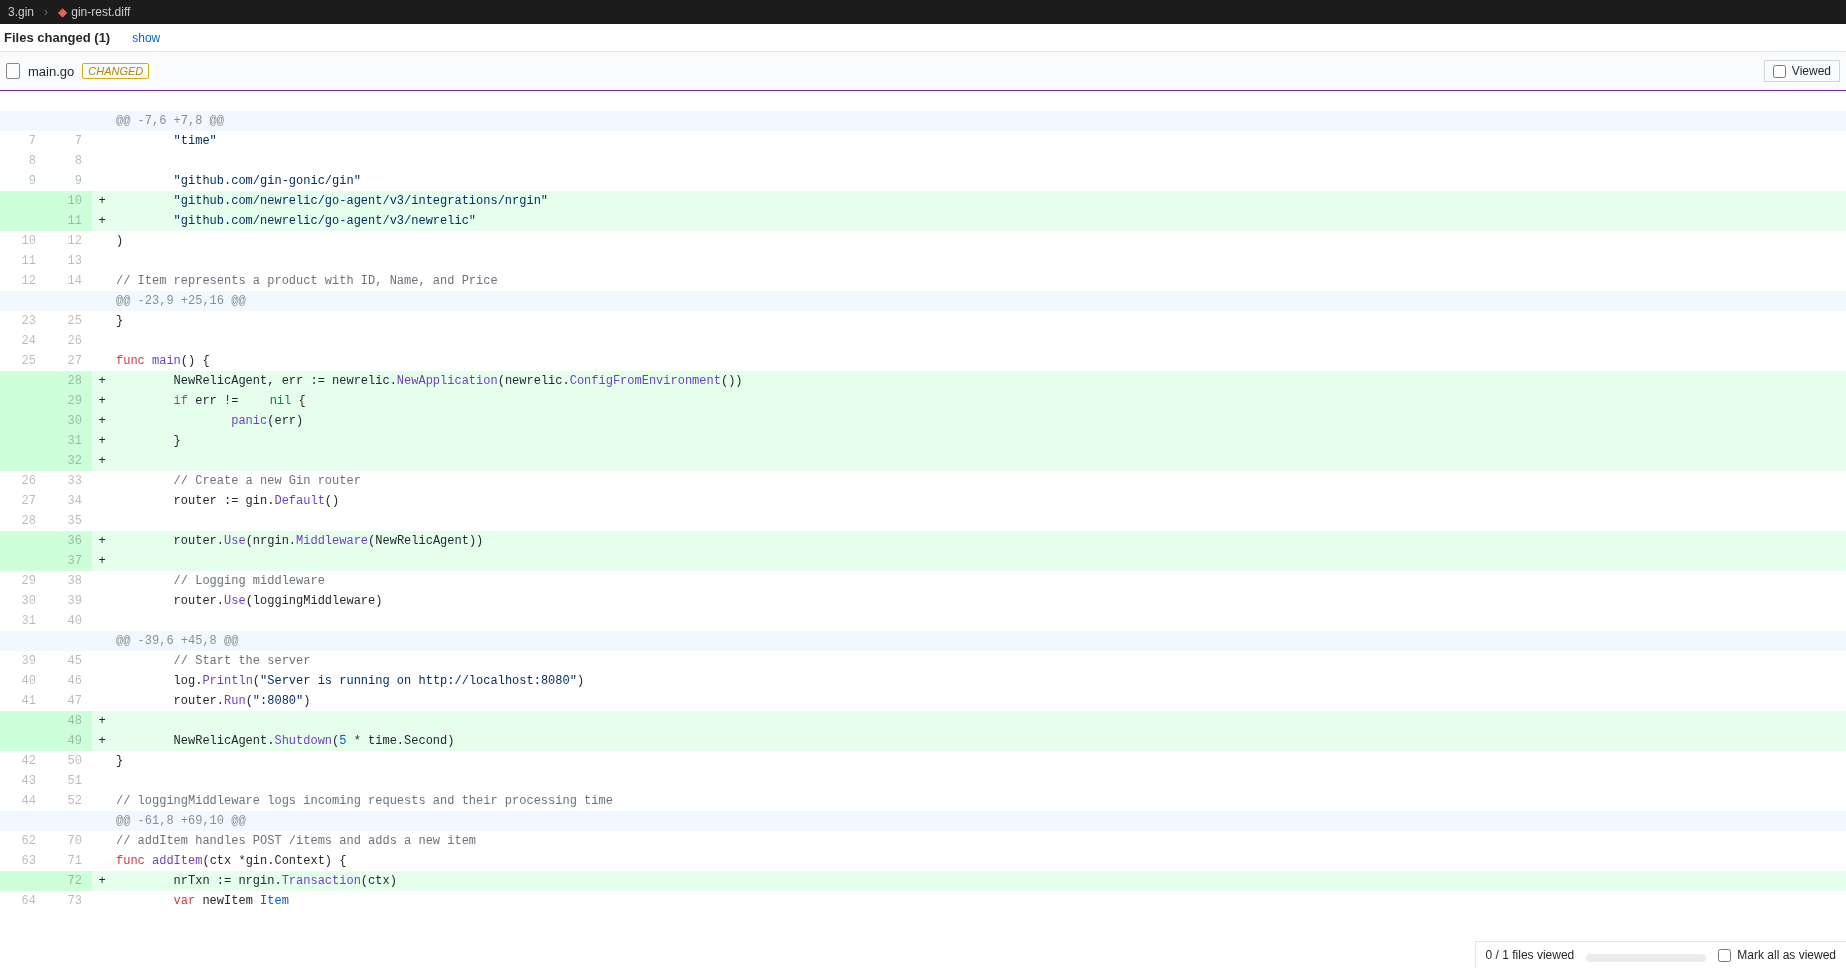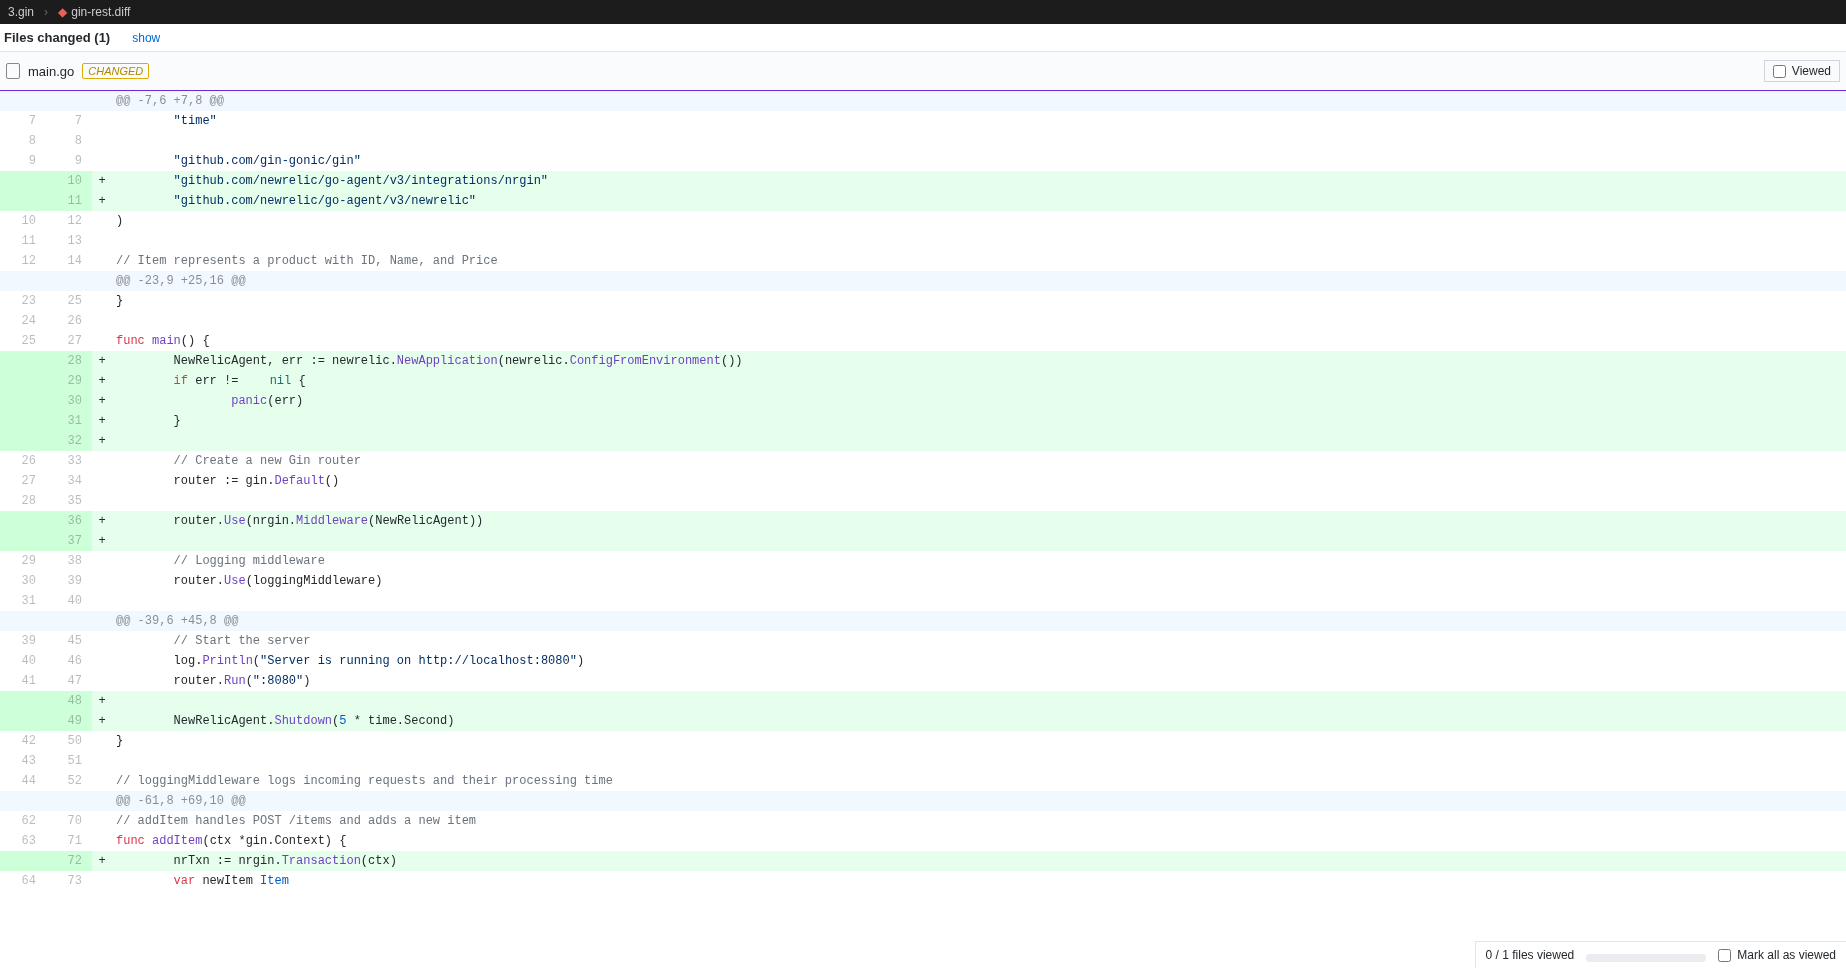--- a/index.html
+++ b/index.html
@@ -28,21 +28,21 @@
 .row.hunk .content, .row.hunk .marker { background: #f1f8ff; color: rgba(27,31,35,0.5); }
 .row.add .content, .row.add .marker { background: #e6ffed; }
 .row.ctx .content, .row.ctx .marker { background: #fff; }
 .kw { color: #d73a49; }
 .fn { color: #6f42c1; }
 .str { color: #032f62; }
 .cmt { color: #6a737d; }
 .num { color: #005cc5; }
 .bi { color: #0f766e; padding-left: 24px; }
 .typ { color: #005cc5; }
-.diff-wrap { position: relative; }
+.diff-wrap { position: relative; margin-top: 20px; }
 .footer { position: fixed; bottom: 0; right: 0; background: #fff; padding: 6px 10px; display: flex; align-items: flex-end; gap: 12px; font-size: 12px; border-top: 1px solid #e1e4e8; border-left: 1px solid #e1e4e8; }
 .footer .progress { width: 120px; height: 8px; background: #eaecef; border-radius: 4px; }
 .footer .mark-all { display: flex; align-items: center; gap: 6px; }
 </style>
 </head>
 <body>
 
 <div class="topbar">
   <div class="crumb">
     <span>3.gin</span>

